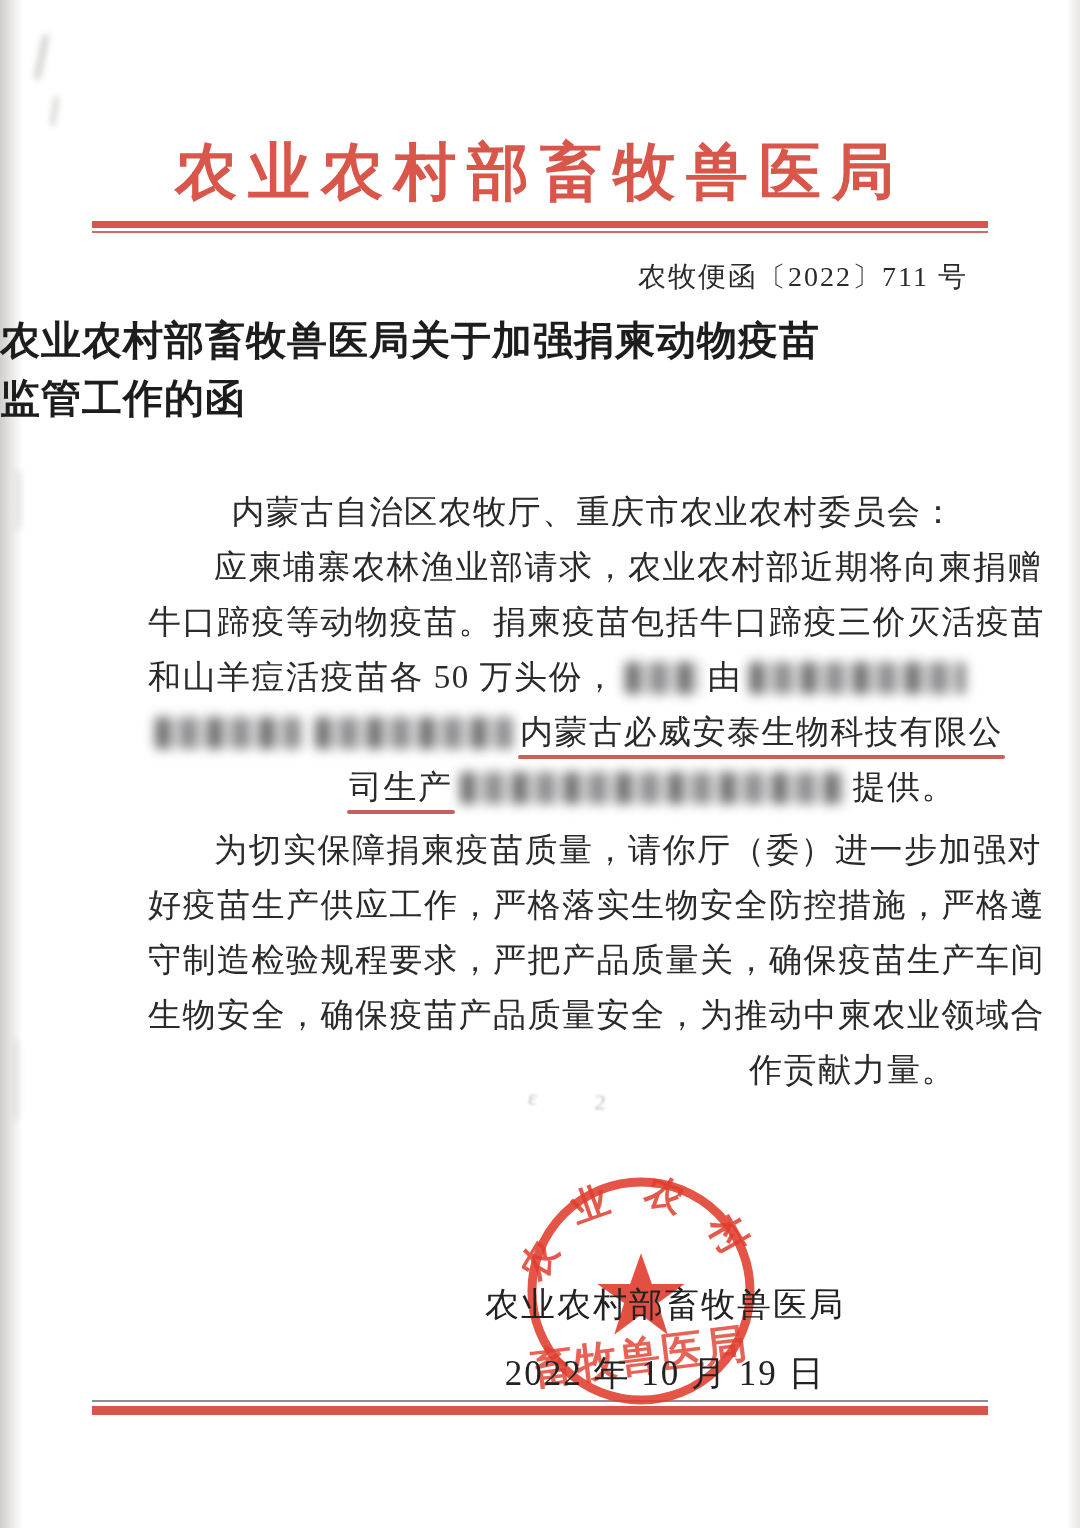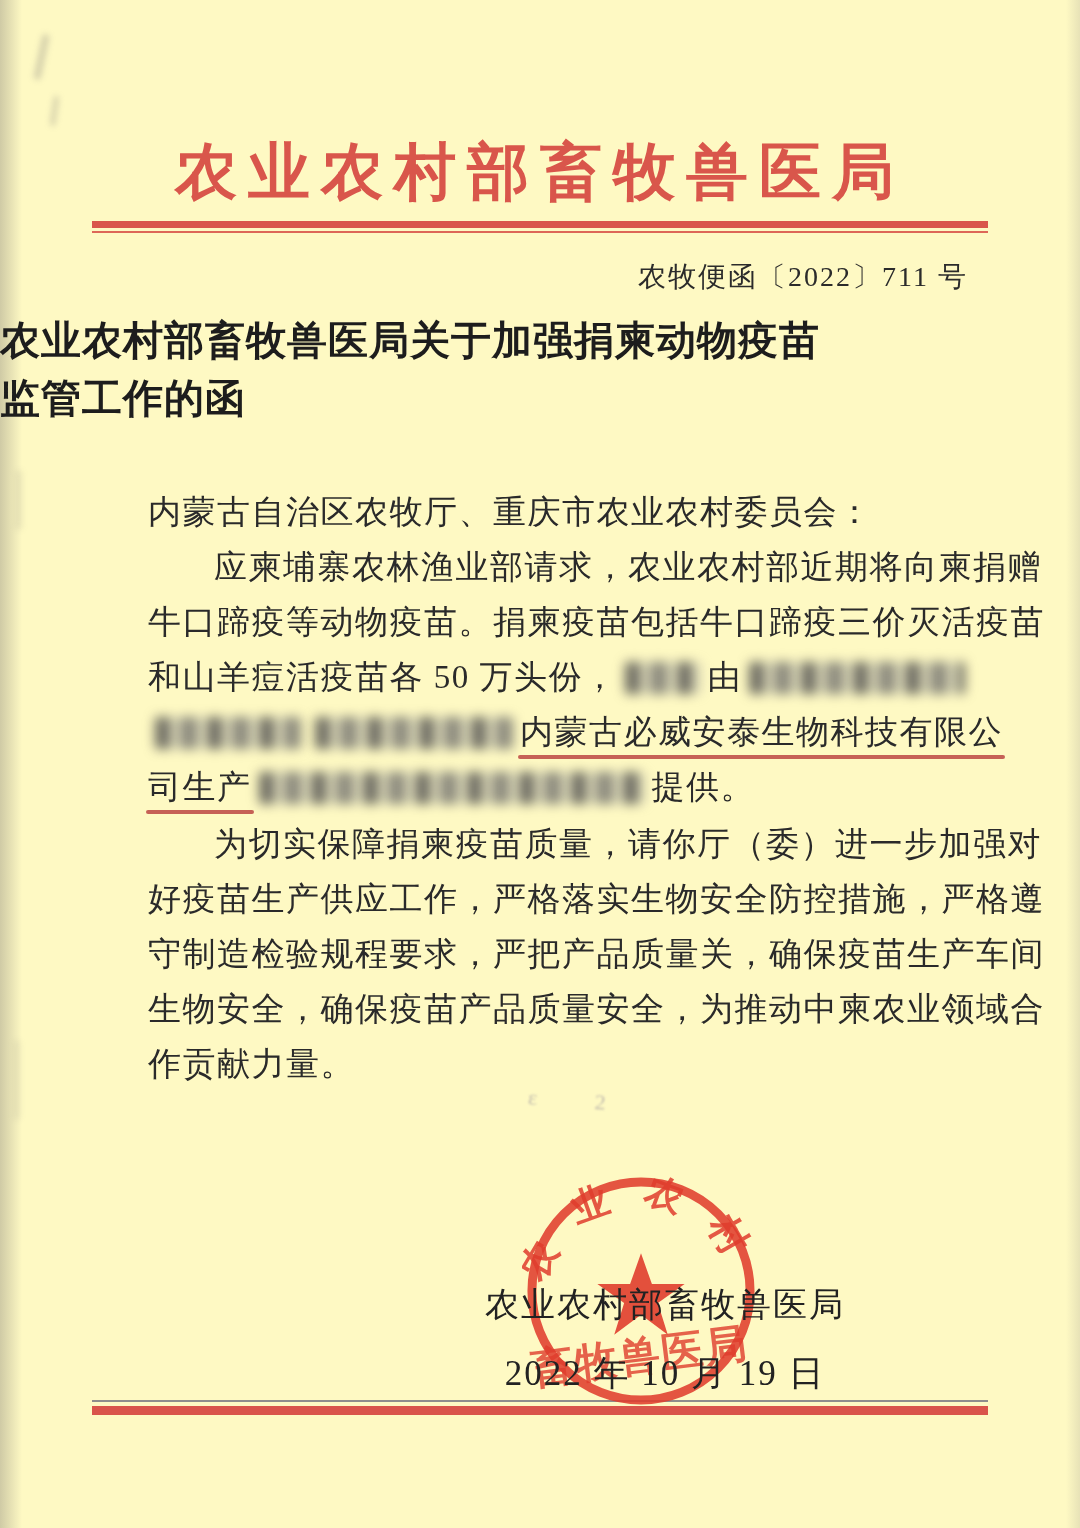--- a/index.html
+++ b/index.html
@@ -1,19 +1,19 @@
 <!DOCTYPE html>
 <html><head>
 <meta charset="utf-8">
 <style>
   html,body{margin:0;padding:0;background:#e9e7e4;}
   .page{
     position:relative;
     width:1080px;height:1528px;
-    background:#fef9c3;
+    background:#ffffff;
     overflow:hidden;
     font-family:"Liberation Serif","DejaVu Serif",serif;
     color:#262626;
   }
   
   .edge-left{position:absolute;left:0;top:0;width:22px;height:100%;
     background:linear-gradient(to right,rgba(120,115,110,.35),rgba(120,115,110,0));}
   .edge-right{position:absolute;right:0;top:0;width:14px;height:100%;
     background:linear-gradient(to left,rgba(150,145,140,.22),rgba(150,145,140,0));}
   .smudge{position:absolute;background:#8a8680;filter:blur(3px);opacity:.35;border-radius:3px;}
@@ -43,23 +43,23 @@
   }
   .doc-title{
     position:absolute;left:0;top:312px;width:100%;
     font-weight:bold;
     font-size:40px;line-height:58px;letter-spacing:1px;color:#1d1d1d;
   }
   .body-block{
     position:absolute;left:148px;top:488px;width:808px;
     font-size:33px;color:#2a2a2a;letter-spacing:1.5px;
   }
-  .line{height:55px;line-height:48px;white-space:nowrap;}
+  .line{height:55px;line-height:48px;white-space:nowrap;text-align:right;}
   .line.indent{padding-left:66px;}
-  .line.gap-before{margin-top:2px;}
+  .line.gap-before{margin-top:8px;}
   .u-red{position:relative;padding-bottom:2px;}
   .u-red::after{content:"";position:absolute;left:-2px;right:-2px;bottom:-7px;height:4px;
     background:#c0504a;border-radius:2px;opacity:.9;}
   .blur-seg{
     display:inline-block;height:32px;vertical-align:-6px;
     margin:0 7px;border-radius:3px;
     background:repeating-linear-gradient(90deg,
       rgba(70,70,72,.78) 0 15px, rgba(160,160,162,.38) 15px 25px,
       rgba(95,95,98,.7) 25px 43px, rgba(185,185,188,.3) 43px 52px);
     filter:blur(6px);

